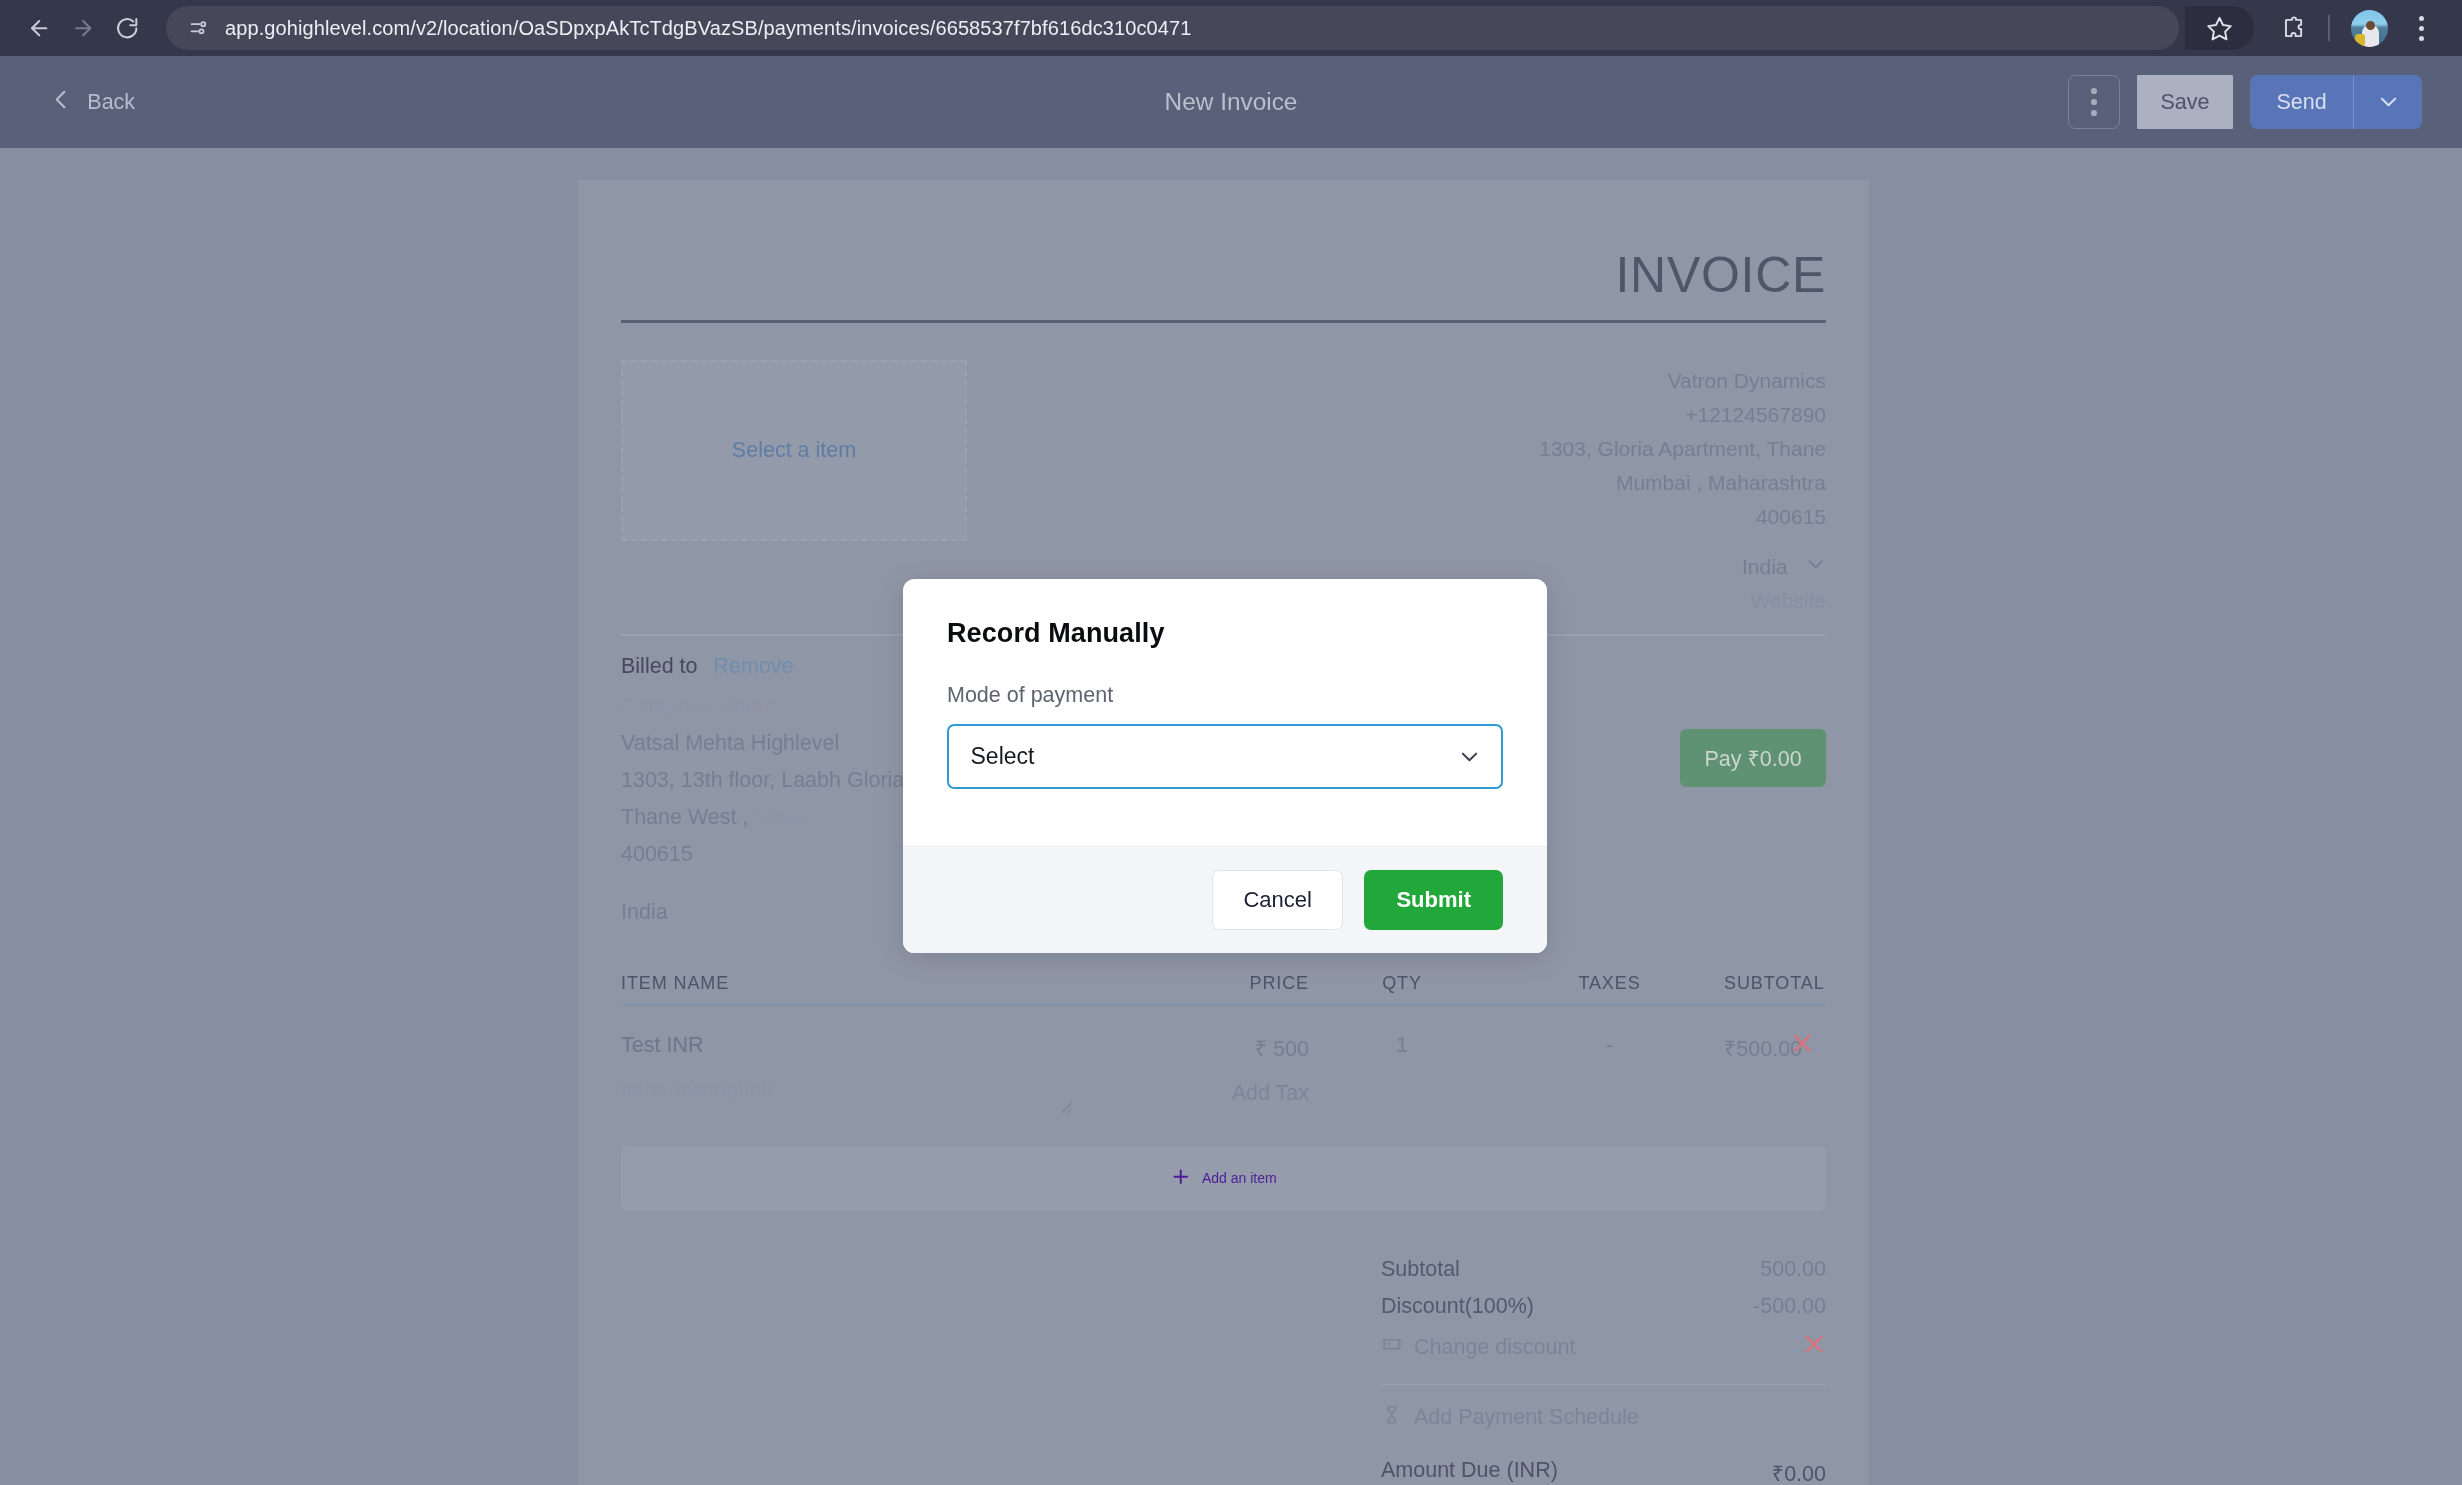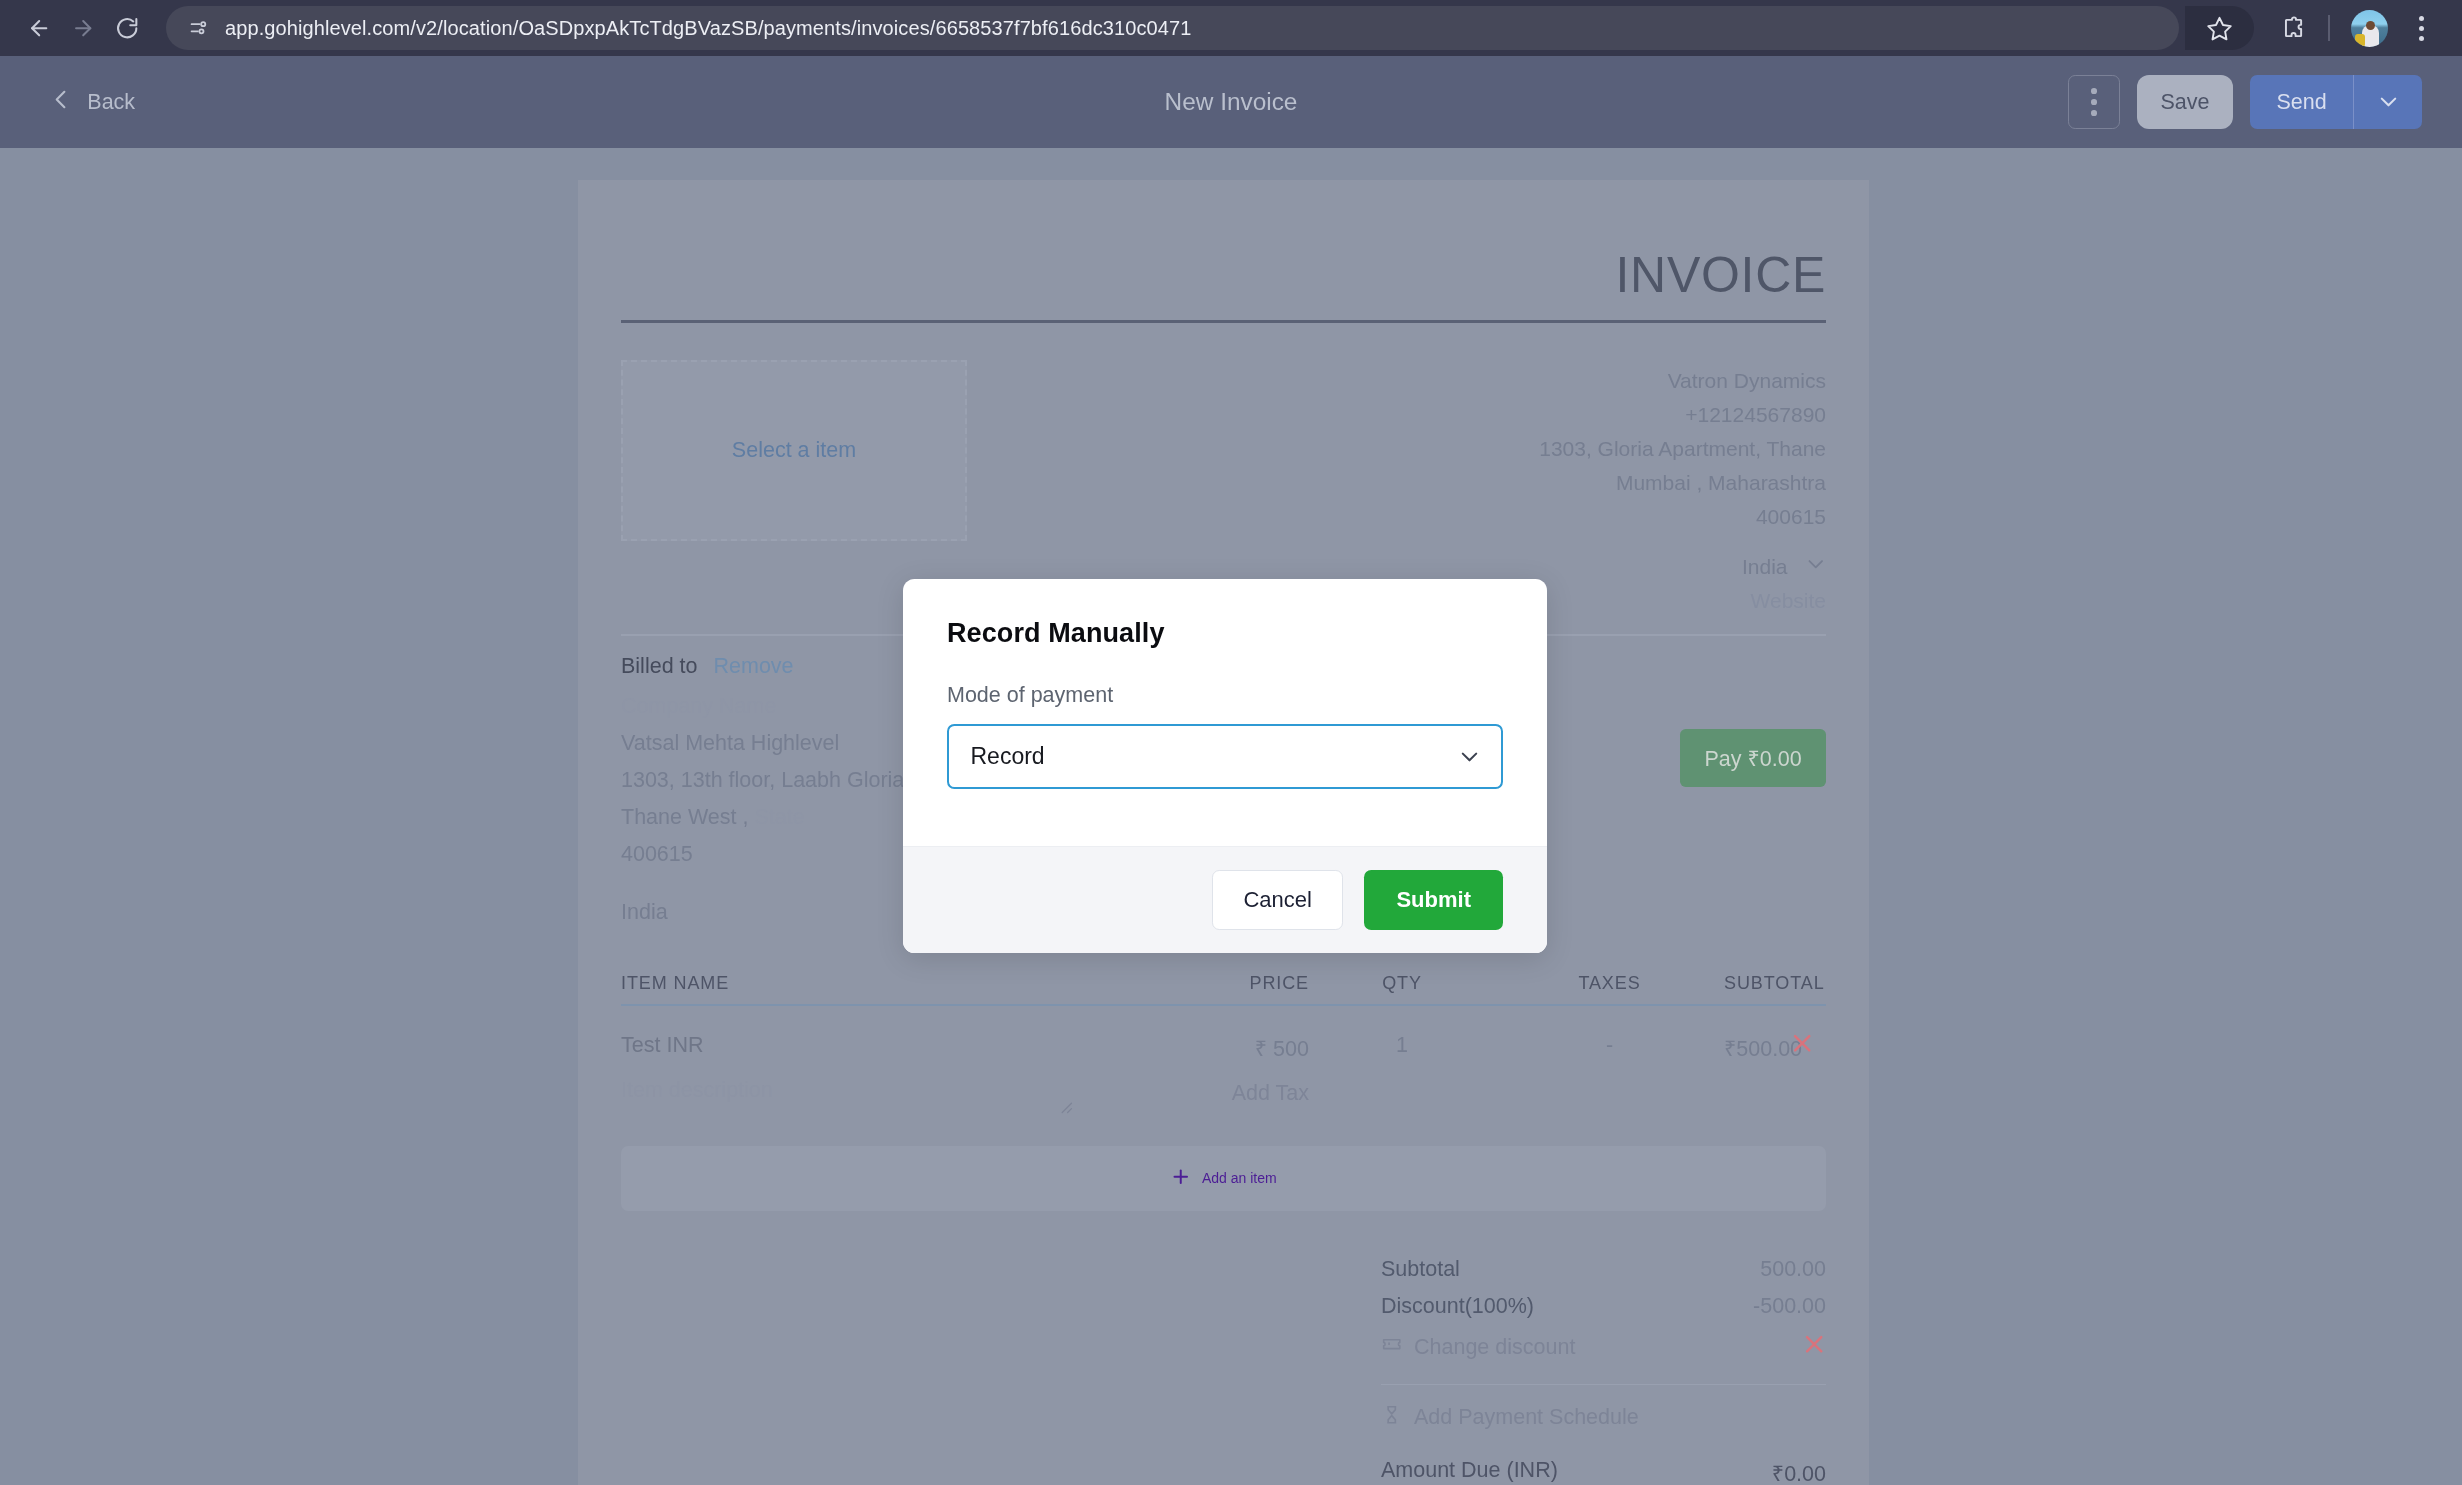--- a/index.html
+++ b/index.html
@@ -148,21 +148,21 @@
     border: 1.4px solid #7b8197;
     border-radius: 7.2px;
     display: flex; align-items: center; justify-content: center;
   }
   .kebab-btn .dots-vert i { background: #a6abbb; width: 5.7px; height: 5.7px; }
   .save-btn {
     height: 54px;
     min-width: 96px;
     background: #abb1c0;
     color: #4d5468;
-    border-radius: 12px;
+    border-radius: 1px;
     font-size: 21.5px;
     display: flex; align-items: center; justify-content: center;
     padding: 0 18.6px;
   }
   .send-group { display: flex; align-items: stretch; }
   .send-btn {
     height: 54px;
     min-width: 103px;
     background: #5875b8;
     color: #d9dff0;
@@ -658,21 +658,21 @@
 
   </div>
 </div>
 
 <div class="overlay">
   <div class="modal">
     <div class="modal-body">
       <div class="modal-title">Record Manually</div>
       <div class="field-label">Mode of payment</div>
       <div class="select-box">
-        <span class="select-value">Record</span>
+        <span class="select-value">Select</span>
         <span class="select-caret">
           <svg width="23" height="23" viewBox="0 0 24 24" fill="none" stroke="currentColor" stroke-width="2.2" stroke-linecap="round" stroke-linejoin="round">
               <polyline points="5 9 12 16 19 9"></polyline>
             </svg>
         </span>
       </div>
     </div>
     <div class="modal-footer">
       <div class="btn-cancel">Cancel</div>
       <div class="btn-submit">Submit</div>

